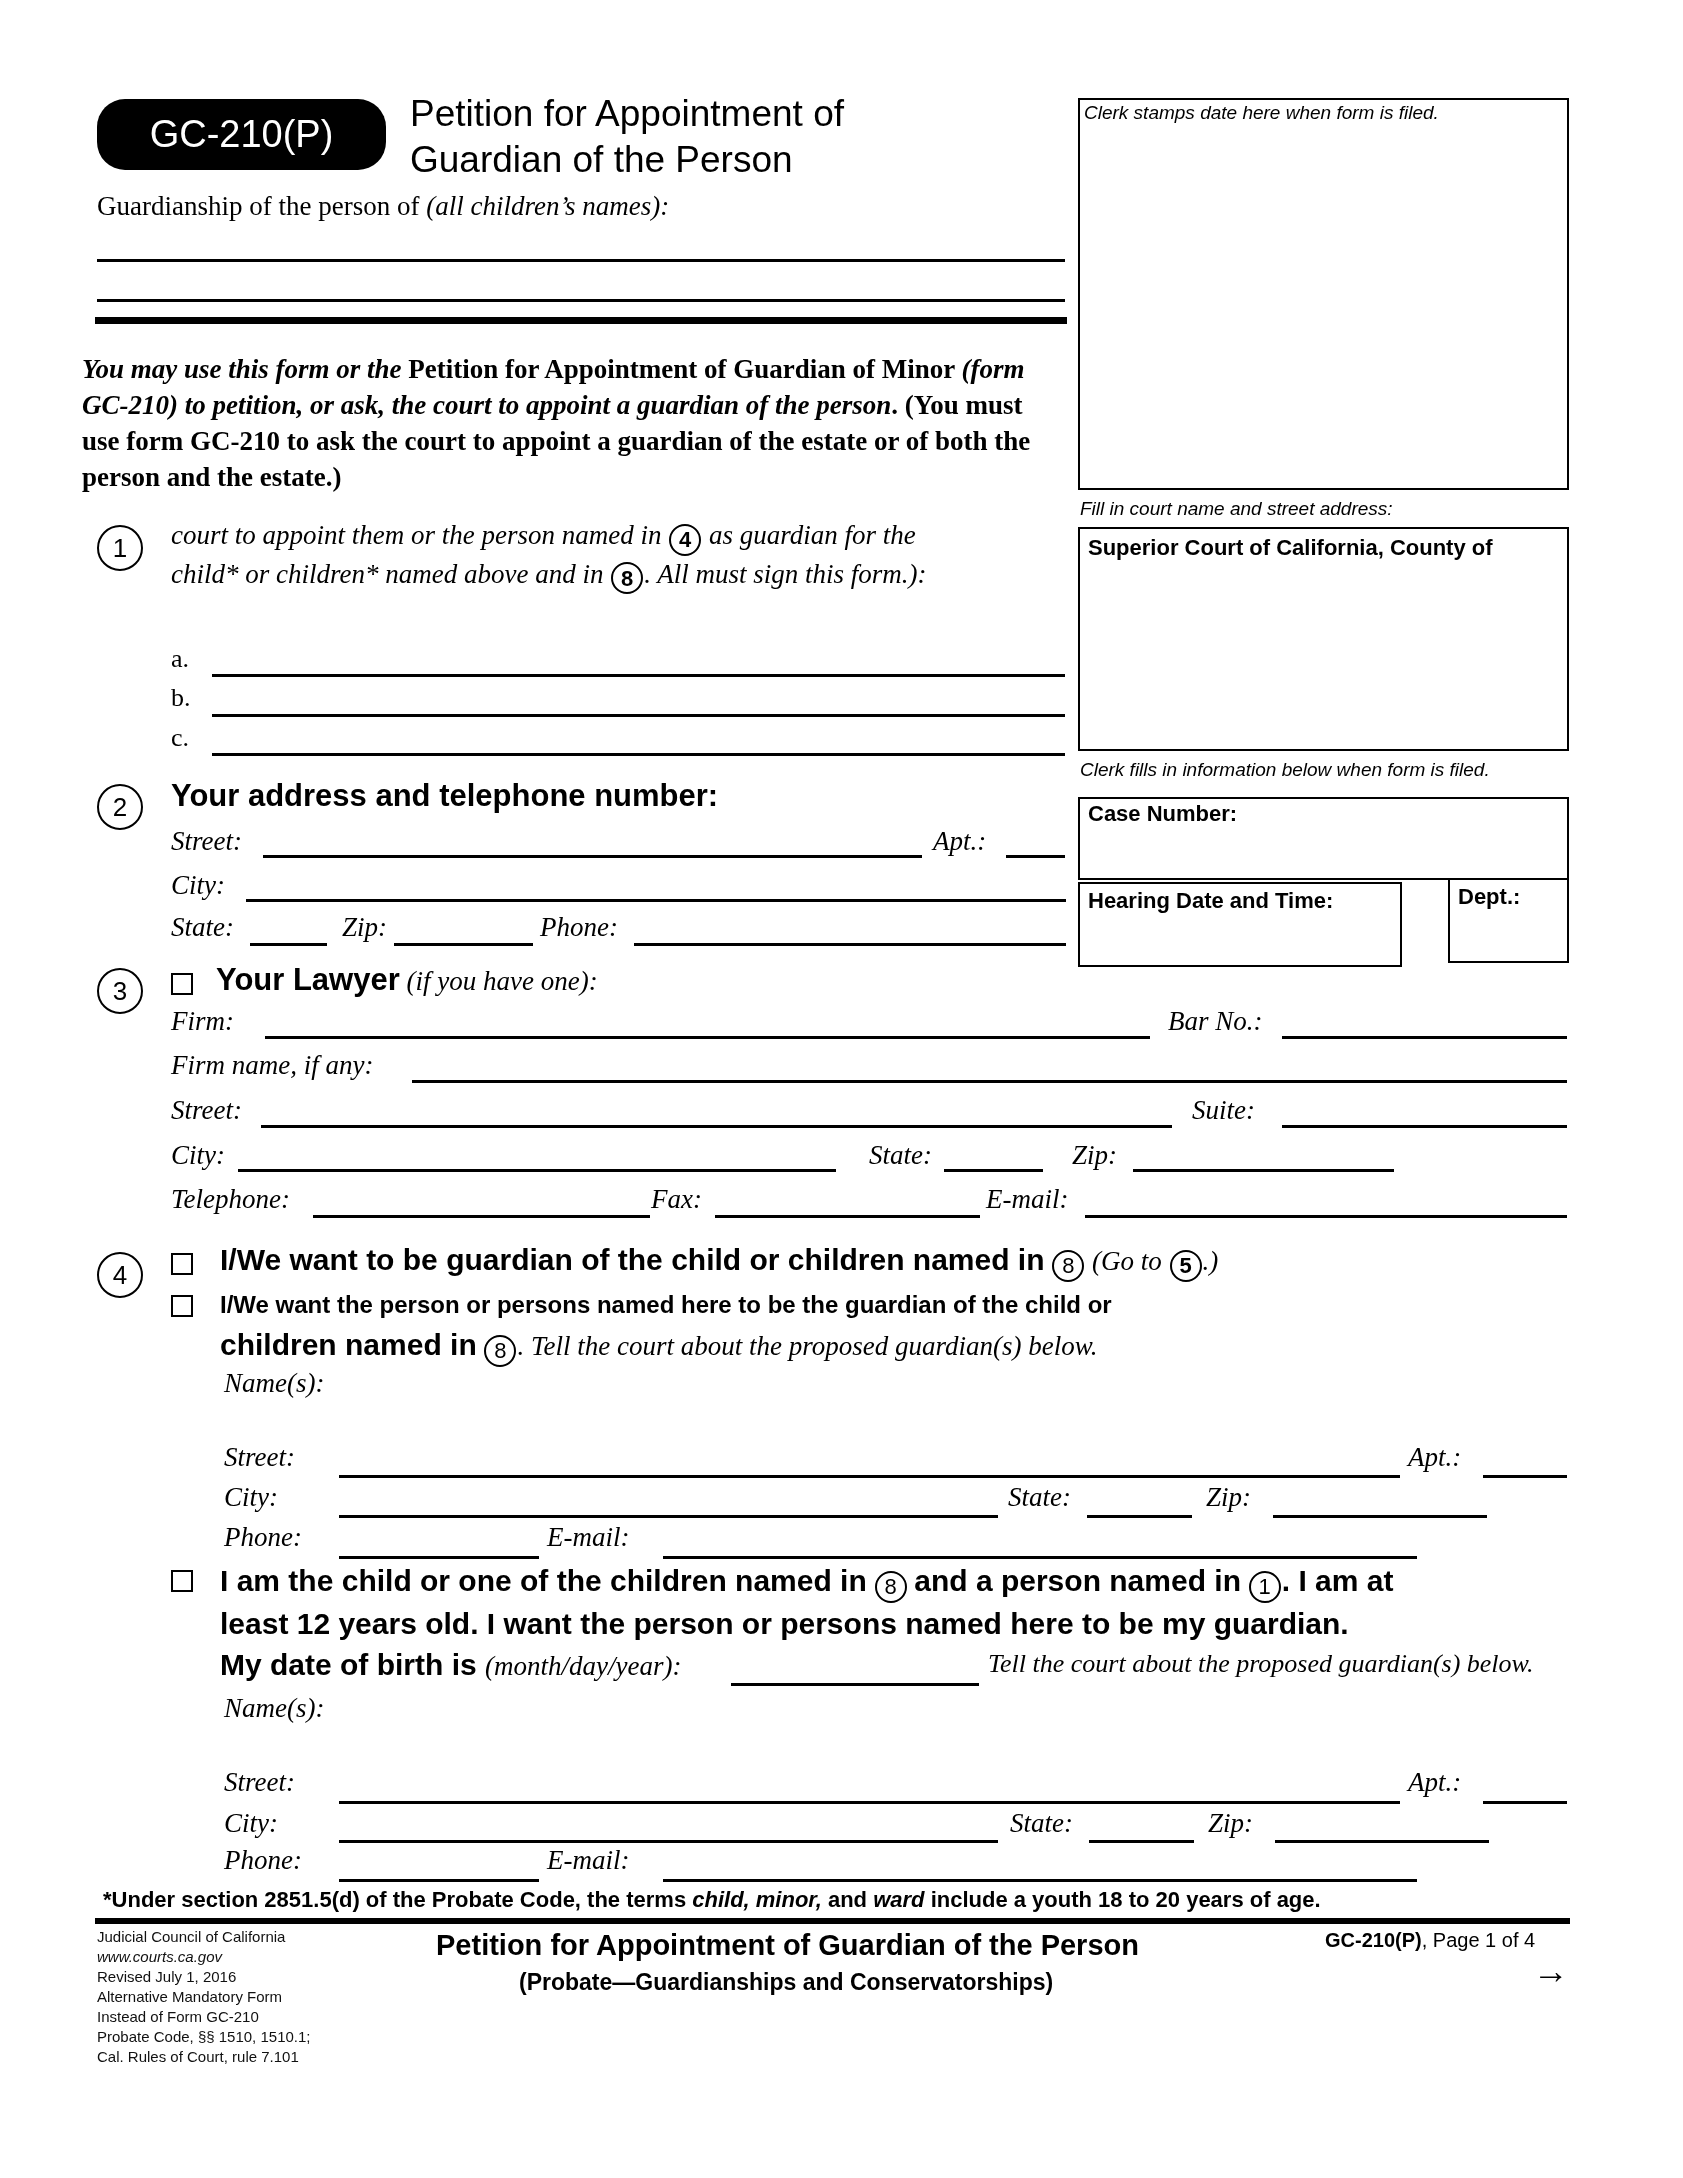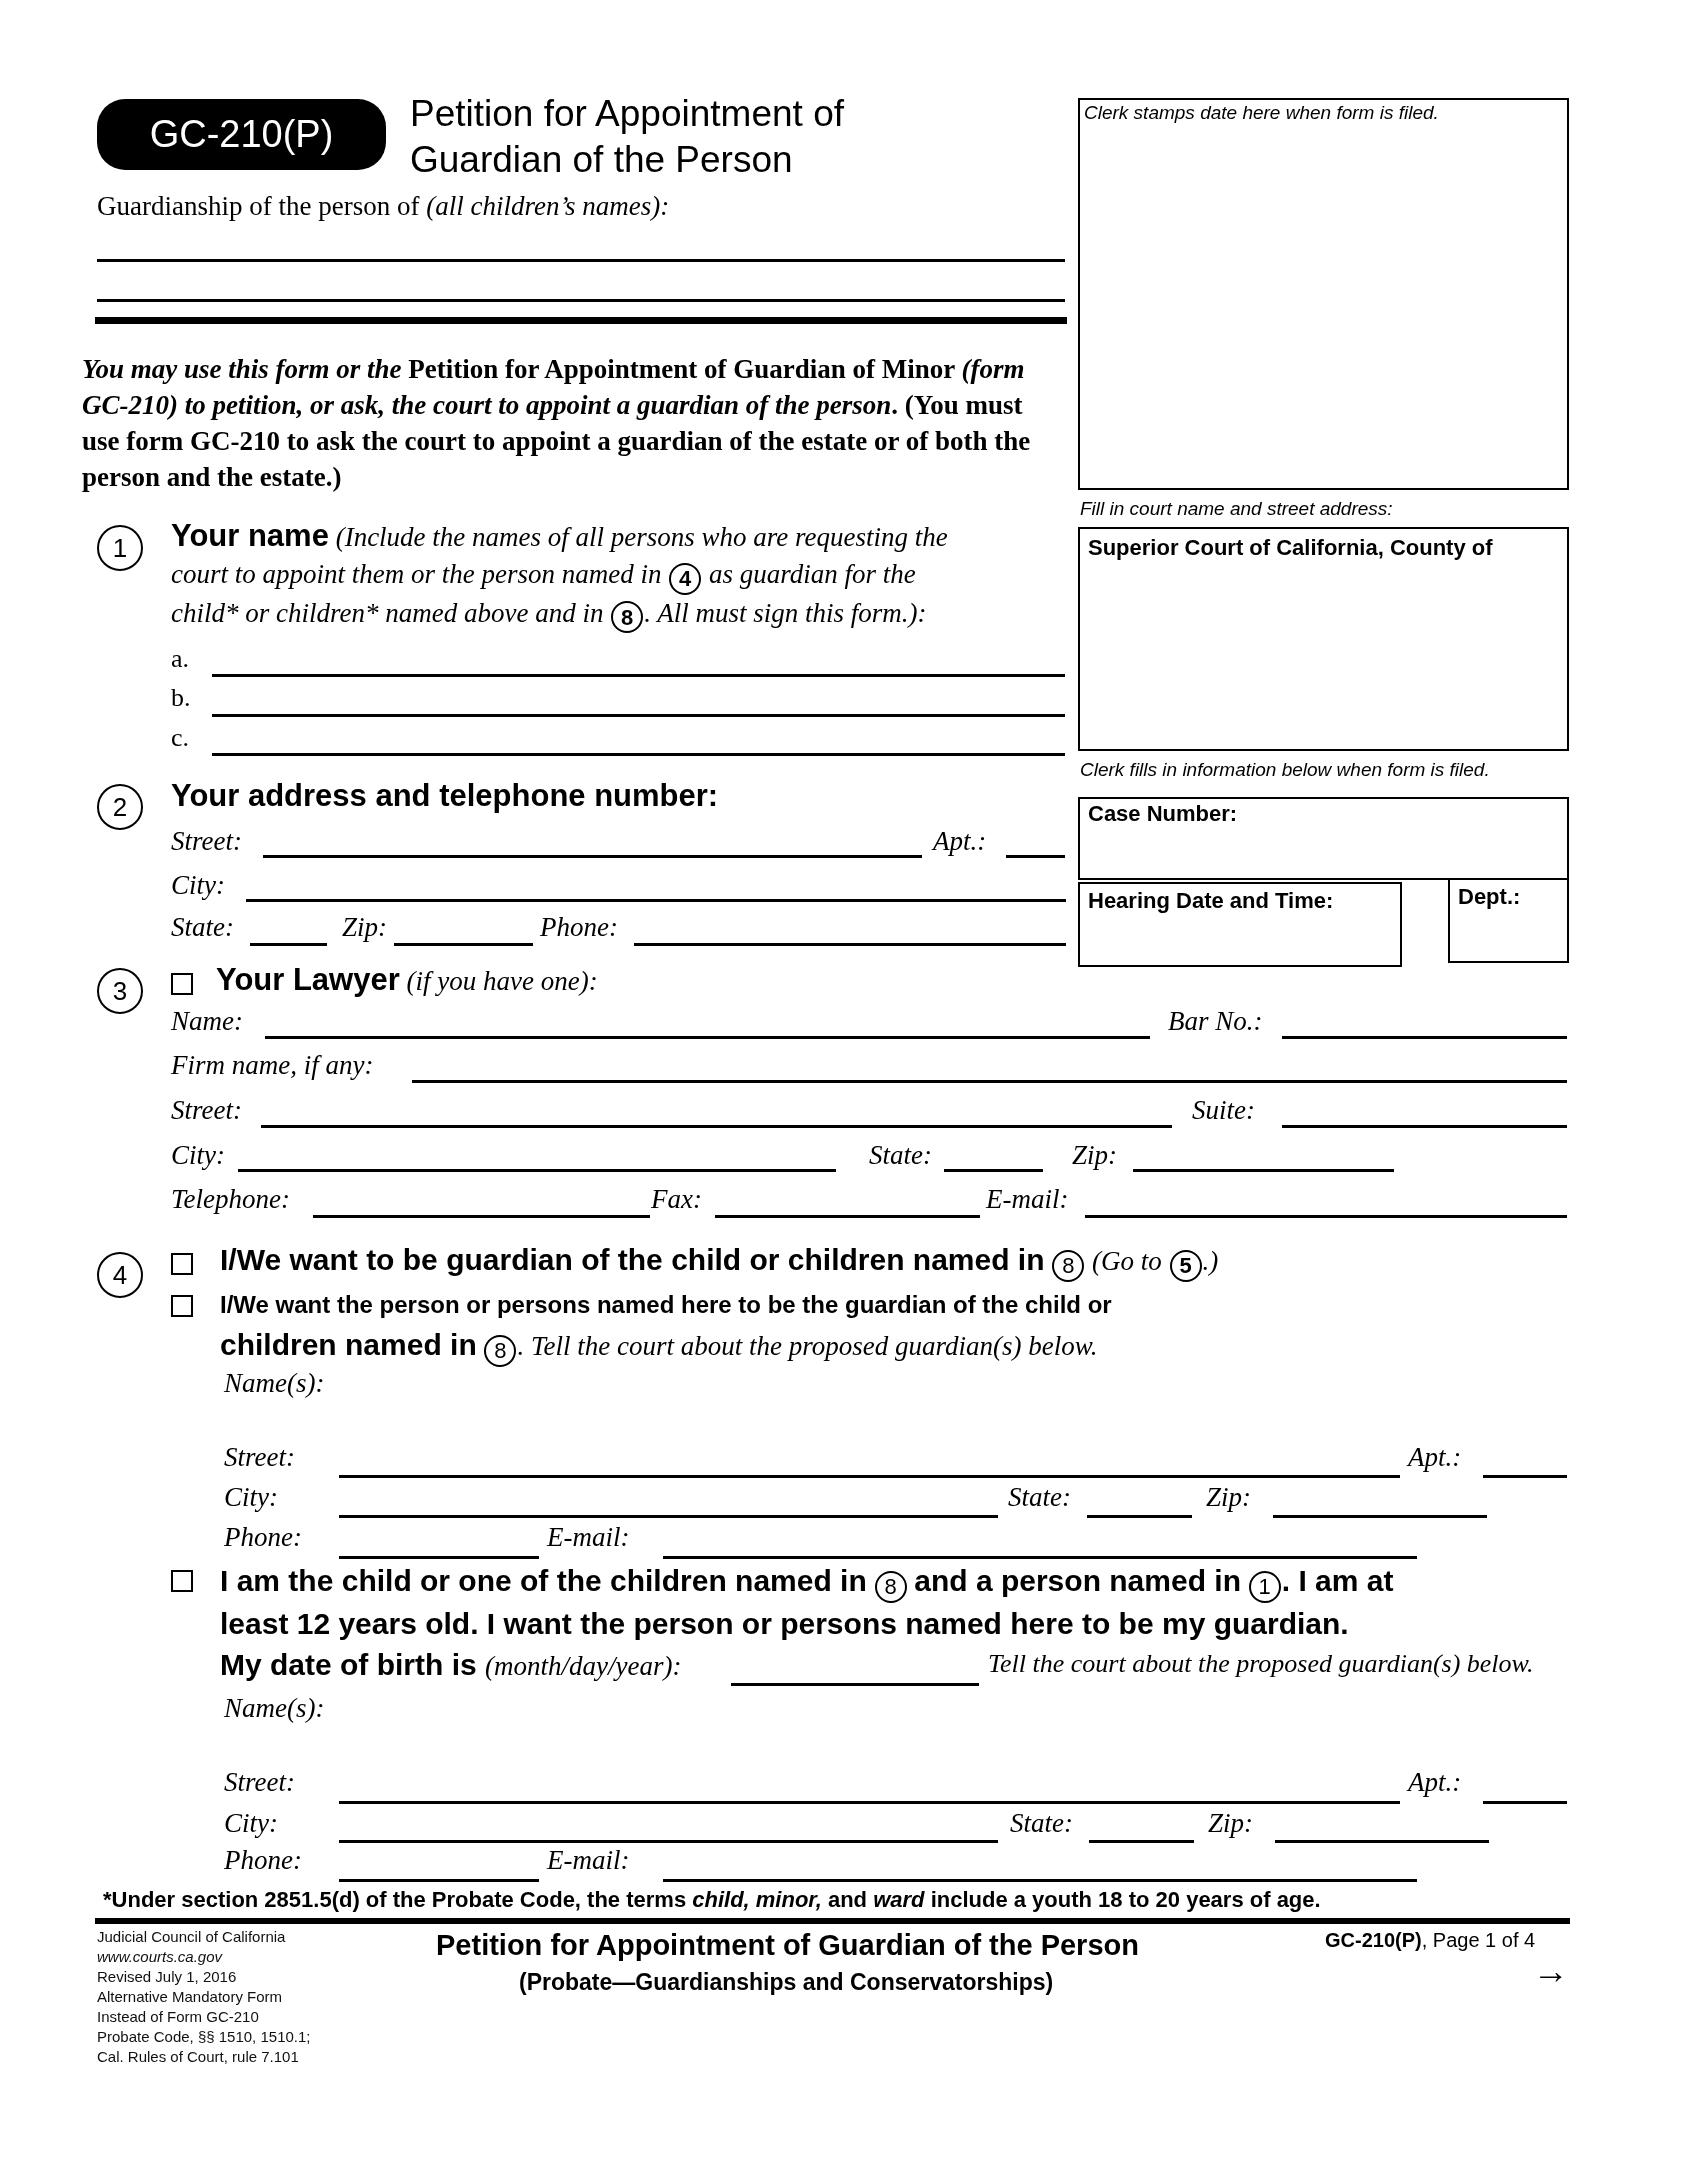--- a/index.html
+++ b/index.html
@@ -60,21 +60,20 @@
 <div class="box" style="left:1448px;top:878px;width:121px;height:85px;">
   <span class="boxlbl" style="left:8px;top:4px;">Dept.:</span>
 </div>
 
 <div class="abs serif b" style="left:82px;top:351px;width:950px;font-size:27px;line-height:36px;">
   <span class="it">You may use this form or the </span><span>Petition for Appointment of Guardian of Minor </span><span class="it">(form GC-210) to petition, or ask, the court to appoint a guardian of the person</span><span>. (You must use form GC-210 to ask the court to appoint a guardian of the estate or of both the person and the estate.)</span>
 </div>
 
 <div class="circ" style="left:97px;top:525px;">1</div>
 <div class="abs" style="left:171px;top:517px;font-size:27px;line-height:37px;white-space:nowrap;">
-  <div><span class="sans b" style="font-size:31px;">Your name</span> <span class="it">(Include the names of all persons who are requesting the</span></div>
   <div class="it"><span>court to appoint them or the person named in</span> <span class="icirc">4</span> <span>as guardian for the</span></div>
   <div class="it"><span>child* or children* named above and in</span> <span class="icirc">8</span><span>. All must sign this form.):</span></div>
 </div>
 <span class="abs serif" style="left:171px;top:644px;font-size:26px;">a.</span>
 <div class="line" style="left:212px;top:674px;width:853px;"></div>
 <span class="abs serif" style="left:171px;top:683px;font-size:26px;">b.</span>
 <div class="line" style="left:212px;top:714px;width:853px;"></div>
 <span class="abs serif" style="left:171px;top:723px;font-size:26px;">c.</span>
 <div class="line" style="left:212px;top:753px;width:853px;"></div>
 
@@ -91,21 +90,21 @@
 <span class="lbl" style="left:342px;top:912px;">Zip:</span>
 <div class="line" style="left:394px;top:943px;width:139px;"></div>
 <span class="lbl" style="left:540px;top:912px;">Phone:</span>
 <div class="line" style="left:634px;top:943px;width:432px;"></div>
 
 <div class="circ" style="left:97px;top:968px;">3</div>
 <div class="cb" style="left:171px;top:973px;"></div>
 <div class="abs" style="left:216px;top:962px;font-size:27px;white-space:nowrap;">
   <span class="sans b" style="font-size:31px;">Your Lawyer</span> <span class="it">(if you have one):</span>
 </div>
-<span class="lbl" style="left:171px;top:1006px;">Name:</span>
+<span class="lbl" style="left:171px;top:1006px;">Firm:</span>
 <div class="line" style="left:265px;top:1036px;width:885px;"></div>
 <span class="lbl" style="left:1168px;top:1006px;">Bar No.:</span>
 <div class="line" style="left:1282px;top:1036px;width:285px;"></div>
 <span class="lbl" style="left:171px;top:1050px;">Firm name, if any:</span>
 <div class="line" style="left:412px;top:1080px;width:1155px;"></div>
 <span class="lbl" style="left:171px;top:1095px;">Street:</span>
 <div class="line" style="left:261px;top:1125px;width:911px;"></div>
 <span class="lbl" style="left:1192px;top:1095px;">Suite:</span>
 <div class="line" style="left:1282px;top:1125px;width:285px;"></div>
 <span class="lbl" style="left:171px;top:1140px;">City:</span>

